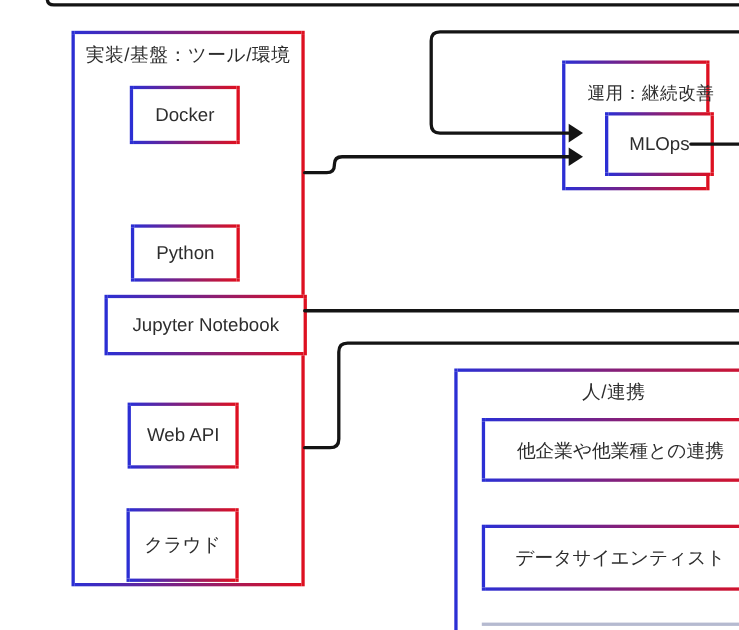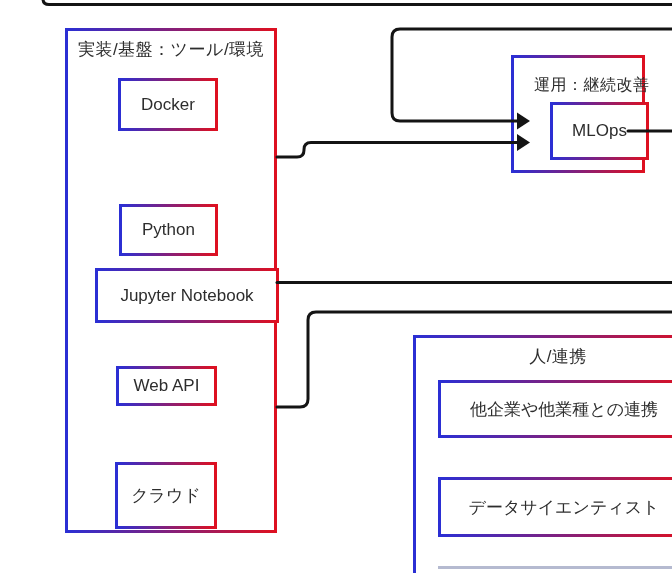--- a/index.html
+++ b/index.html
@@ -63,21 +63,21 @@
   <div class="gbox" style="left:65px;top:28px;width:212px;height:505px;">
     <div class="group-title">実装/基盤：ツール/環境</div>
   </div>
 
   <div class="gbox node" style="left:118px;top:78px;width:100px;height:53px;">Docker</div>
 
   <div class="gbox node" style="left:119px;top:172px;width:99px;height:52px;margin-top:32px;">Python</div>
 
   <div class="gbox node" style="left:79px;top:268px;width:184px;height:55px;margin-left:16px;">Jupyter Notebook</div>
 
-  <div class="gbox node" style="left:116px;top:366px;width:101px;height:40px;">Web API</div>
+  <div class="gbox node" style="left:116px;top:366px;width:101px;height:60px;">Web API</div>
 
   <div class="gbox node" style="left:115px;top:462px;width:102px;height:67px;">クラウド</div>
 
   <div class="gbox" style="left:511px;top:55px;width:134px;height:118px;">
     <div class="group-title" style="font-size:16px;padding-top:17px;margin-left:20px;">運用：継続改善</div>
   </div>
 
   <div class="gbox node" style="left:550px;top:102px;width:99px;height:58px;">MLOps</div>
 
   <div class="gbox" style="left:413px;top:335px;width:290px;height:270px;">

